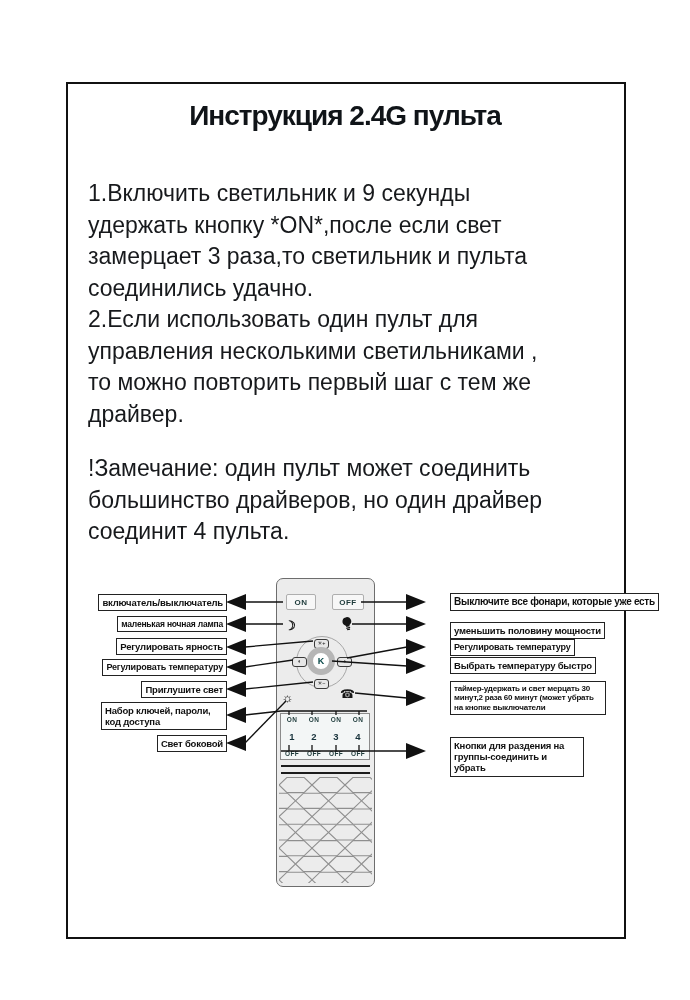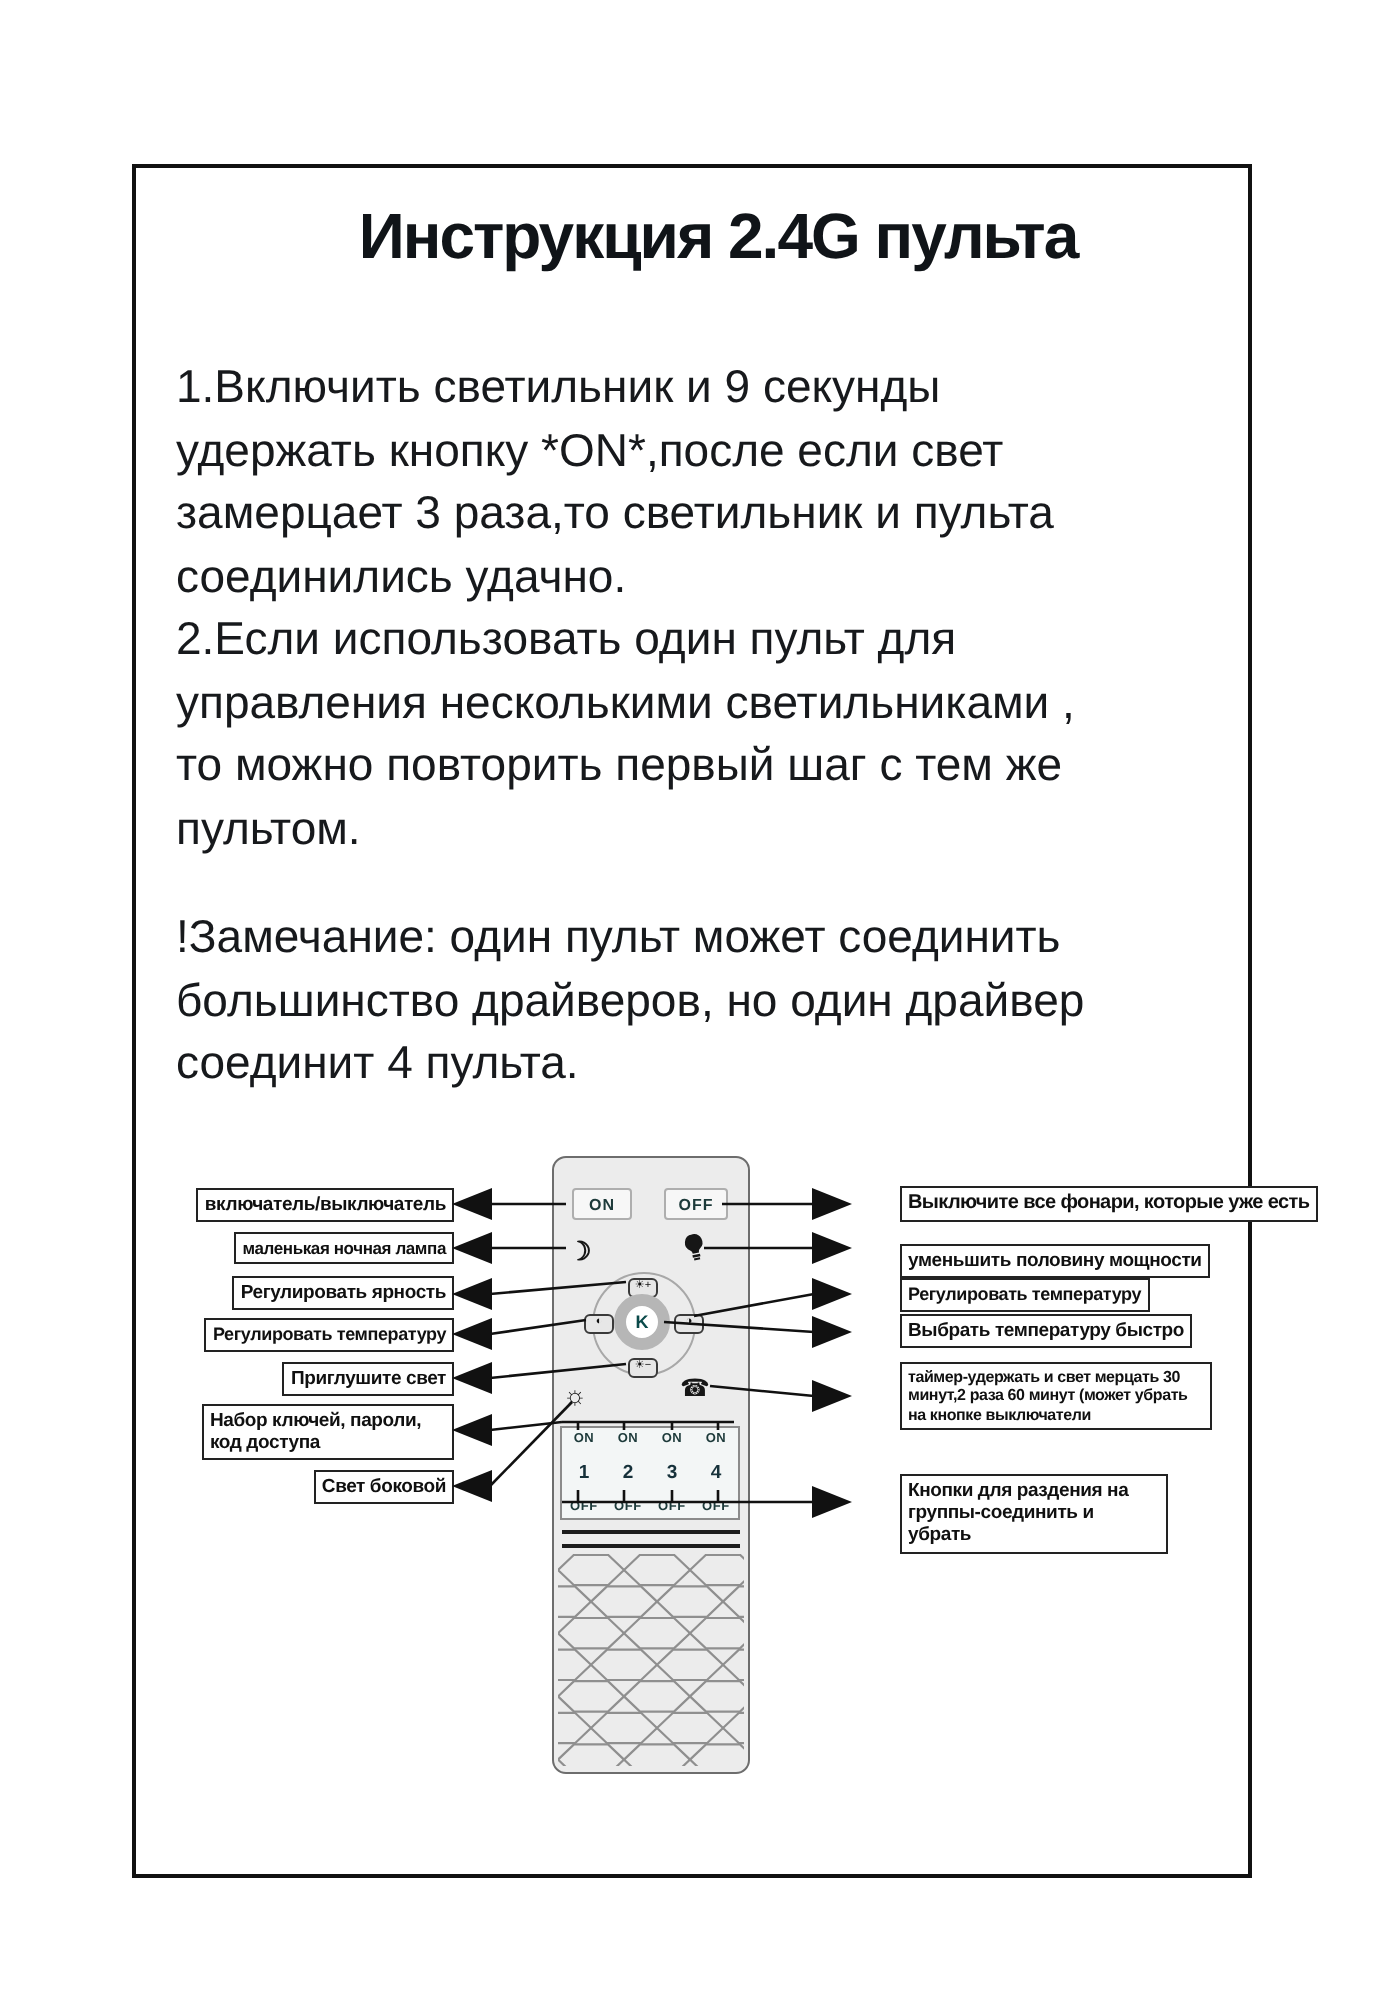--- a/index.html
+++ b/index.html
@@ -1,21 +1,21 @@
 <!DOCTYPE html>
 <html><head>
 <meta charset="utf-8">
 <style>
   html,body{margin:0;padding:0;background:#fff;}
   #page{position:relative;width:690px;height:1000px;background:#fff;overflow:hidden;
         font-family:"Liberation Sans",sans-serif;color:#111;}
   #border-box{position:absolute;left:66px;top:82px;width:556px;height:853px;
               border:2px solid #111;background:#fff;}
   #title{position:absolute;left:66px;top:100px;width:558px;text-align:center;
-         font-size:32px;font-weight:700;letter-spacing:-1px;color:#101418;padding-left:14px;}
+         font-size:28px;font-weight:700;letter-spacing:-1px;color:#101418;}
   .bodyline{position:absolute;left:88px;width:520px;font-size:23px;line-height:31.5px;
             color:#17191c;white-space:nowrap;}
   
   .callout{position:absolute;background:#fff;border:1px solid #222;padding:2px 3px;
            font-size:9.5px;font-weight:700;letter-spacing:-0.2px;line-height:1.18;
            color:#101010;white-space:nowrap;margin-left:22px;}
   .callout.wrap{white-space:normal;}
   .callout.left{right:463px;}
   .callout.right{left:428px;}
   
@@ -56,21 +56,21 @@
   <div id="title">Инструкция 2.4G пульта</div>
 
   <div>
     <div class="bodyline" style="top:178px">1.Включить светильник и 9 секунды</div>
     <div class="bodyline" style="top:209.5px">удержать кнопку *ON*,после если свет</div>
     <div class="bodyline" style="top:241px">замерцает 3 раза,то светильник и пульта</div>
     <div class="bodyline" style="top:272.5px">соединились удачно.</div>
     <div class="bodyline" style="top:304px">2.Если использовать один пульт для</div>
     <div class="bodyline" style="top:335.5px">управления несколькими светильниками ,</div>
     <div class="bodyline" style="top:367px">то можно повторить первый шаг с тем же</div>
-    <div class="bodyline" style="top:398.5px">пультом.</div>
+    <div class="bodyline" style="top:398.5px">драйвер.</div>
   </div>
 
   <div>
     <div class="bodyline" style="top:453px">!Замечание: один пульт может соединить</div>
     <div class="bodyline" style="top:484.5px">большинство драйверов, но один драйвер</div>
     <div class="bodyline" style="top:516px">соединит 4 пульта.</div>
   </div>
 
   <svg id="overlay" width="690" height="1000">
 

